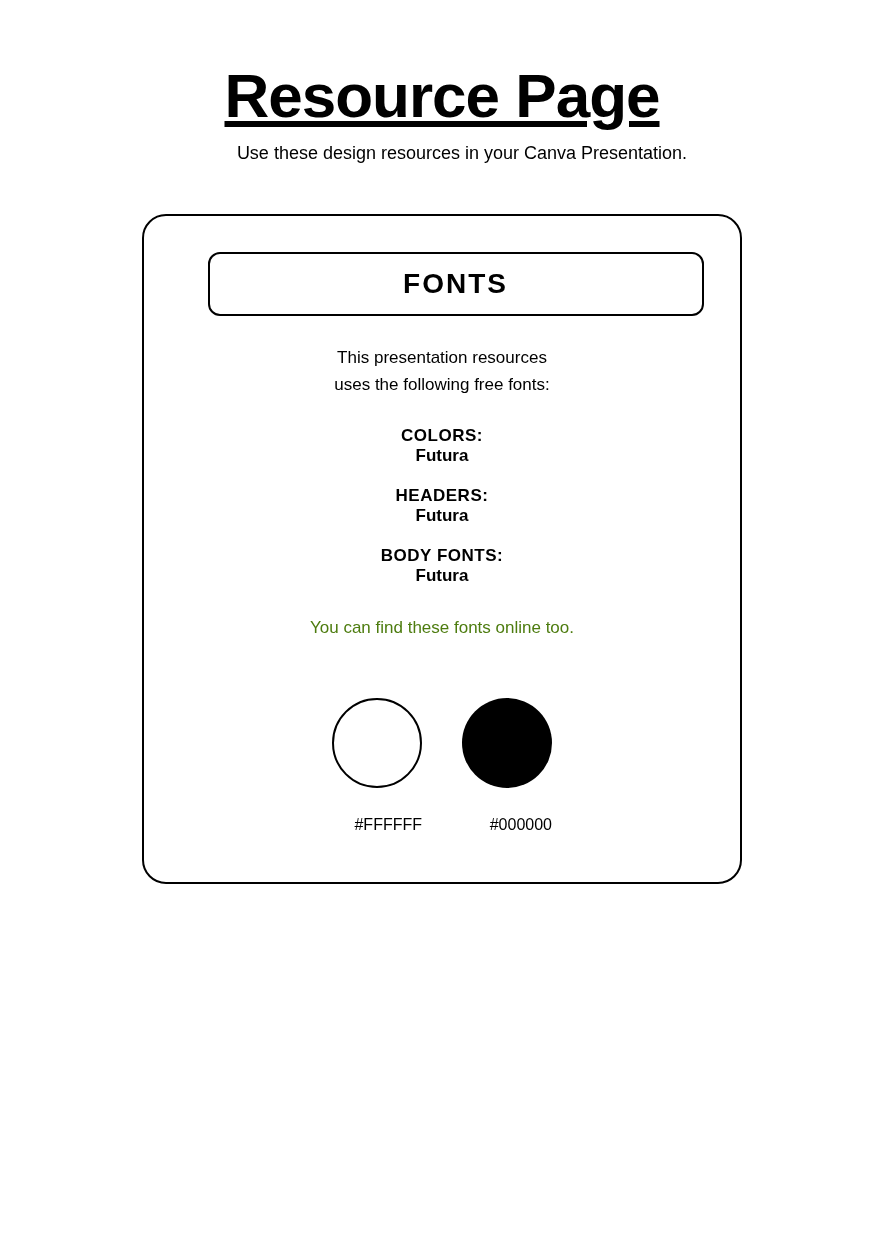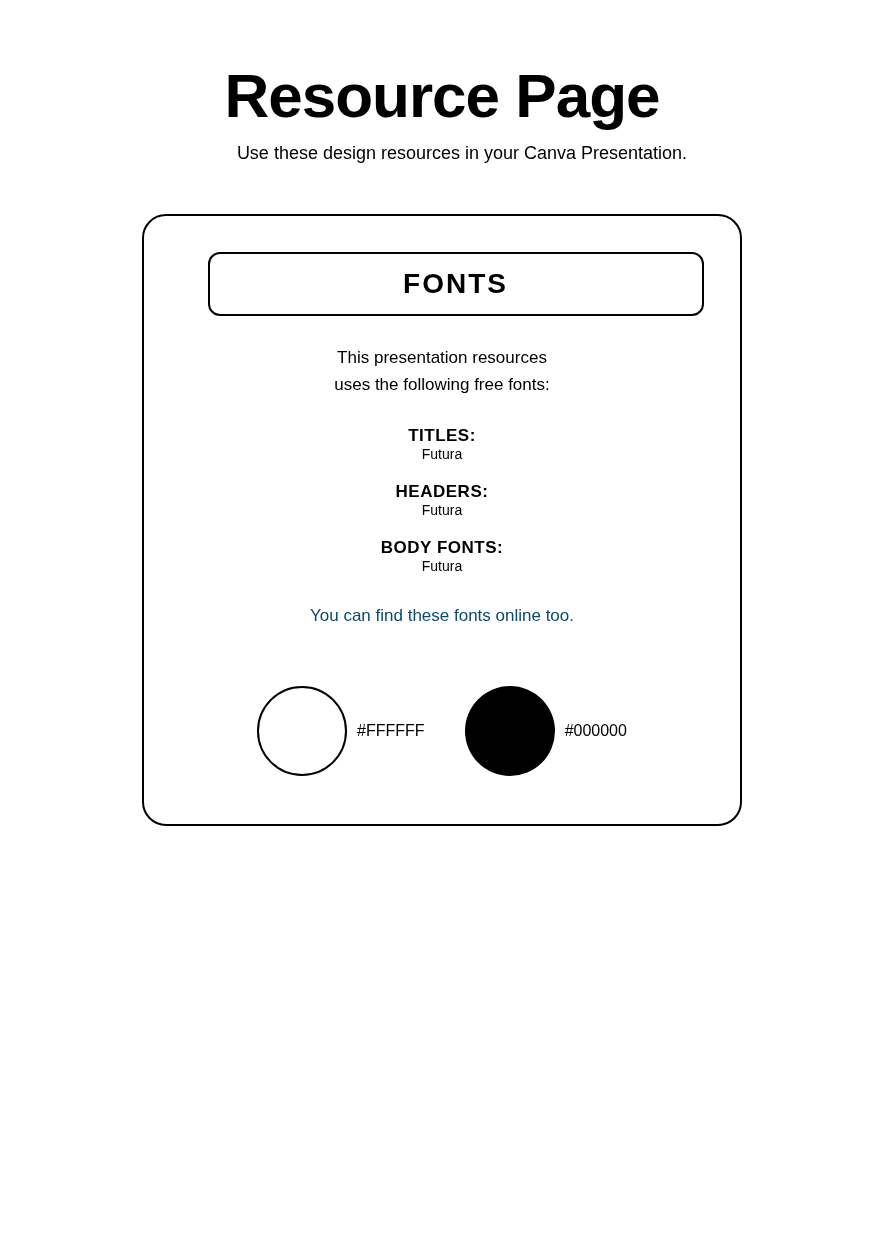--- a/index.html
+++ b/index.html
@@ -20,20 +20,21 @@
     }
 
     .page-title {
       font-size: 62px;
       font-weight: 900;
       color: #000000;
       text-align: center;
       letter-spacing: -1px;
       margin-bottom: 12px;
       font-family: 'Arial Black', 'Futura', sans-serif;
+      text-decoration: underline;
     }
 
     .page-subtitle {
       font-size: 18px;
       color: #000000;
       text-align: center;
       margin-bottom: 50px;
       font-weight: 400;
       margin-left: 40px;
     }
@@ -78,28 +79,28 @@
     }
 
     .font-entry-label {
       font-size: 17px;
       font-weight: 900;
       color: #000000;
       letter-spacing: 0.5px;
     }
 
     .font-entry-value {
-      font-size: 14px;
-      font-weight: 400;
+      font-size: 17px;
+      font-weight: 700;
       color: #000000;
     }
 
     .fonts-footer {
       font-size: 17px;
-      color: #0c4a6e;
+      color: #4d7c0f;
       text-align: center;
       margin-top: 12px;
       margin-bottom: 36px;
       font-weight: 400;
     }
 
     .colors-section {
       width: 100%;
       display: flex;
       flex-direction: column;
@@ -110,23 +111,23 @@
       display: flex;
       flex-direction: row;
       align-items: flex-start;
       justify-content: center;
       gap: 40px;
       margin-top: 24px;
     }
 
     .color-swatch-item {
       display: flex;
-      flex-direction: row;
-      align-items: center;
-      gap: 10px;
+      flex-direction: column;
+      align-items: flex-end;
+      gap: 28px;
     }
 
     .color-circle {
       width: 90px;
       height: 90px;
       border-radius: 50%;
     }
 
     .color-circle.white {
       background: #ffffff;
@@ -154,21 +155,21 @@
 <div class="card">
 
   <div class="section-label">FONTS</div>
 
   <p class="fonts-description">
     <span>This presentation resources</span><br>
     <span>uses the following free fonts:</span>
   </p>
 
   <div class="font-entry">
-    <div class="font-entry-label">TITLES:</div>
+    <div class="font-entry-label">COLORS:</div>
     <div class="font-entry-value">Futura</div>
   </div>
 
   <div class="font-entry">
     <div class="font-entry-label">HEADERS:</div>
     <div class="font-entry-value">Futura</div>
   </div>
 
   <div class="font-entry">
     <div class="font-entry-label">BODY FONTS:</div>

